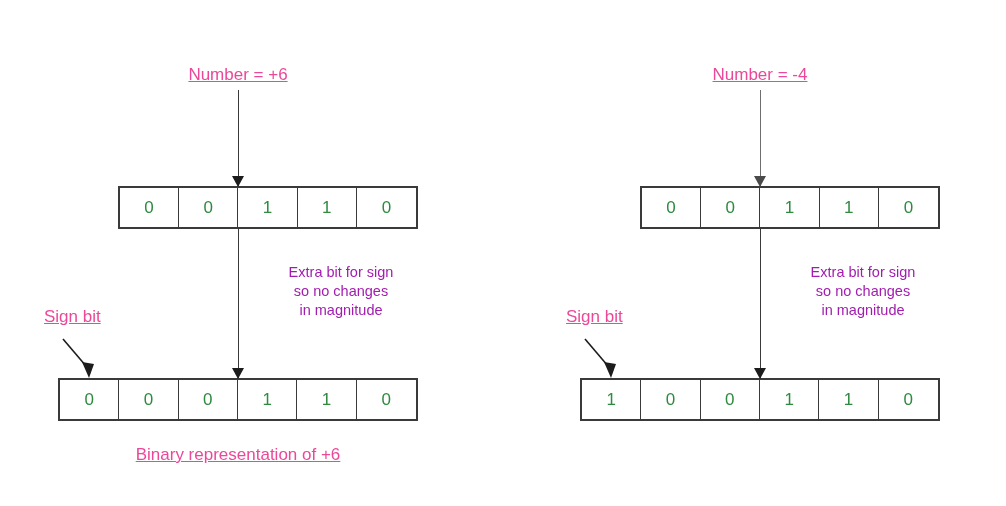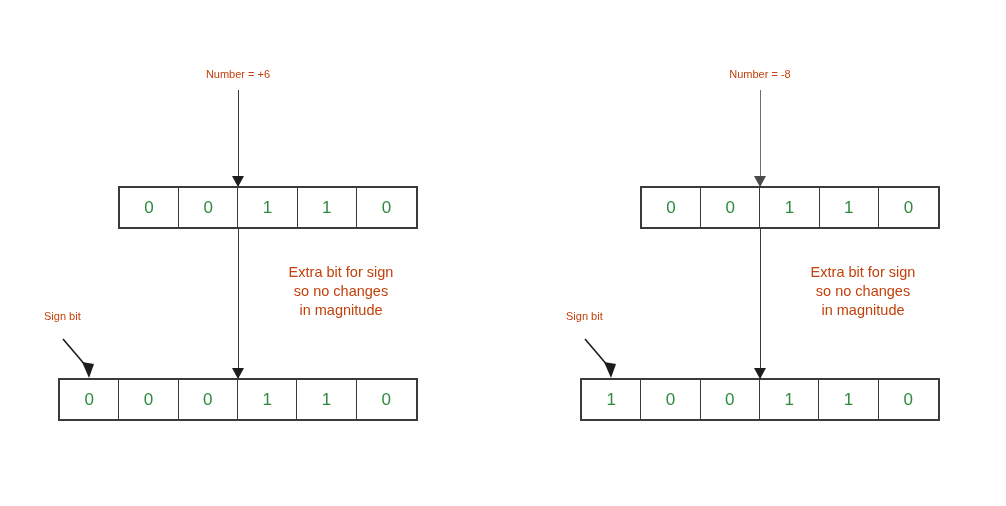--- a/index.html
+++ b/index.html
@@ -20,32 +20,33 @@
     top: 0;
     width: 503px;
     height: 506px;
   }
   #panel-left  { left: 0; }
   #panel-right { left: 503px; }
 
   
   .label {
     position: absolute;
-    color: #c2410c;
-    font-size: 11px;
+    color: #ec4899;
+    font-size: 17px;
     line-height: 17px;
     white-space: nowrap;
+    text-decoration: underline;
   }
   .label.center {
     text-align: center;
     transform: translateX(-50%);
   }
   .note {
     position: absolute;
-    color: #c2410c;
+    color: #a21caf;
     font-size: 14.5px;
     line-height: 19px;
     text-align: center;
     transform: translateX(-50%);
     white-space: nowrap;
   }
 
   .number-label { top: 66px; }
   .signbit-label { top: 308px; }
   .note-block { top: 263px; }
@@ -139,25 +140,26 @@
 
   <div class="bitrow bottom" style="left:58px; width:360px;">
     <div class="cell">0</div>
     <div class="cell">0</div>
     <div class="cell">0</div>
     <div class="cell">1</div>
     <div class="cell">1</div>
     <div class="cell">0</div>
   </div>
 
+  <div class="label center caption" style="left:238px;">Binary representation of +6</div>
 </div>
 
 <div class="panel" id="panel-right">
 
-  <div class="label center number-label" style="left:257px;">Number = -8</div>
+  <div class="label center number-label" style="left:257px;">Number = -4</div>
 
   <div class="vline gray" style="left:257px; top:90px; height:96px;"></div>
   <div class="arrowhead gray" style="left:257px; top:176px;"></div>
 
   <div class="bitrow top" style="left:137px; width:300px;">
     <div class="cell">0</div>
     <div class="cell">0</div>
     <div class="cell">1</div>
     <div class="cell">1</div>
     <div class="cell">0</div>

